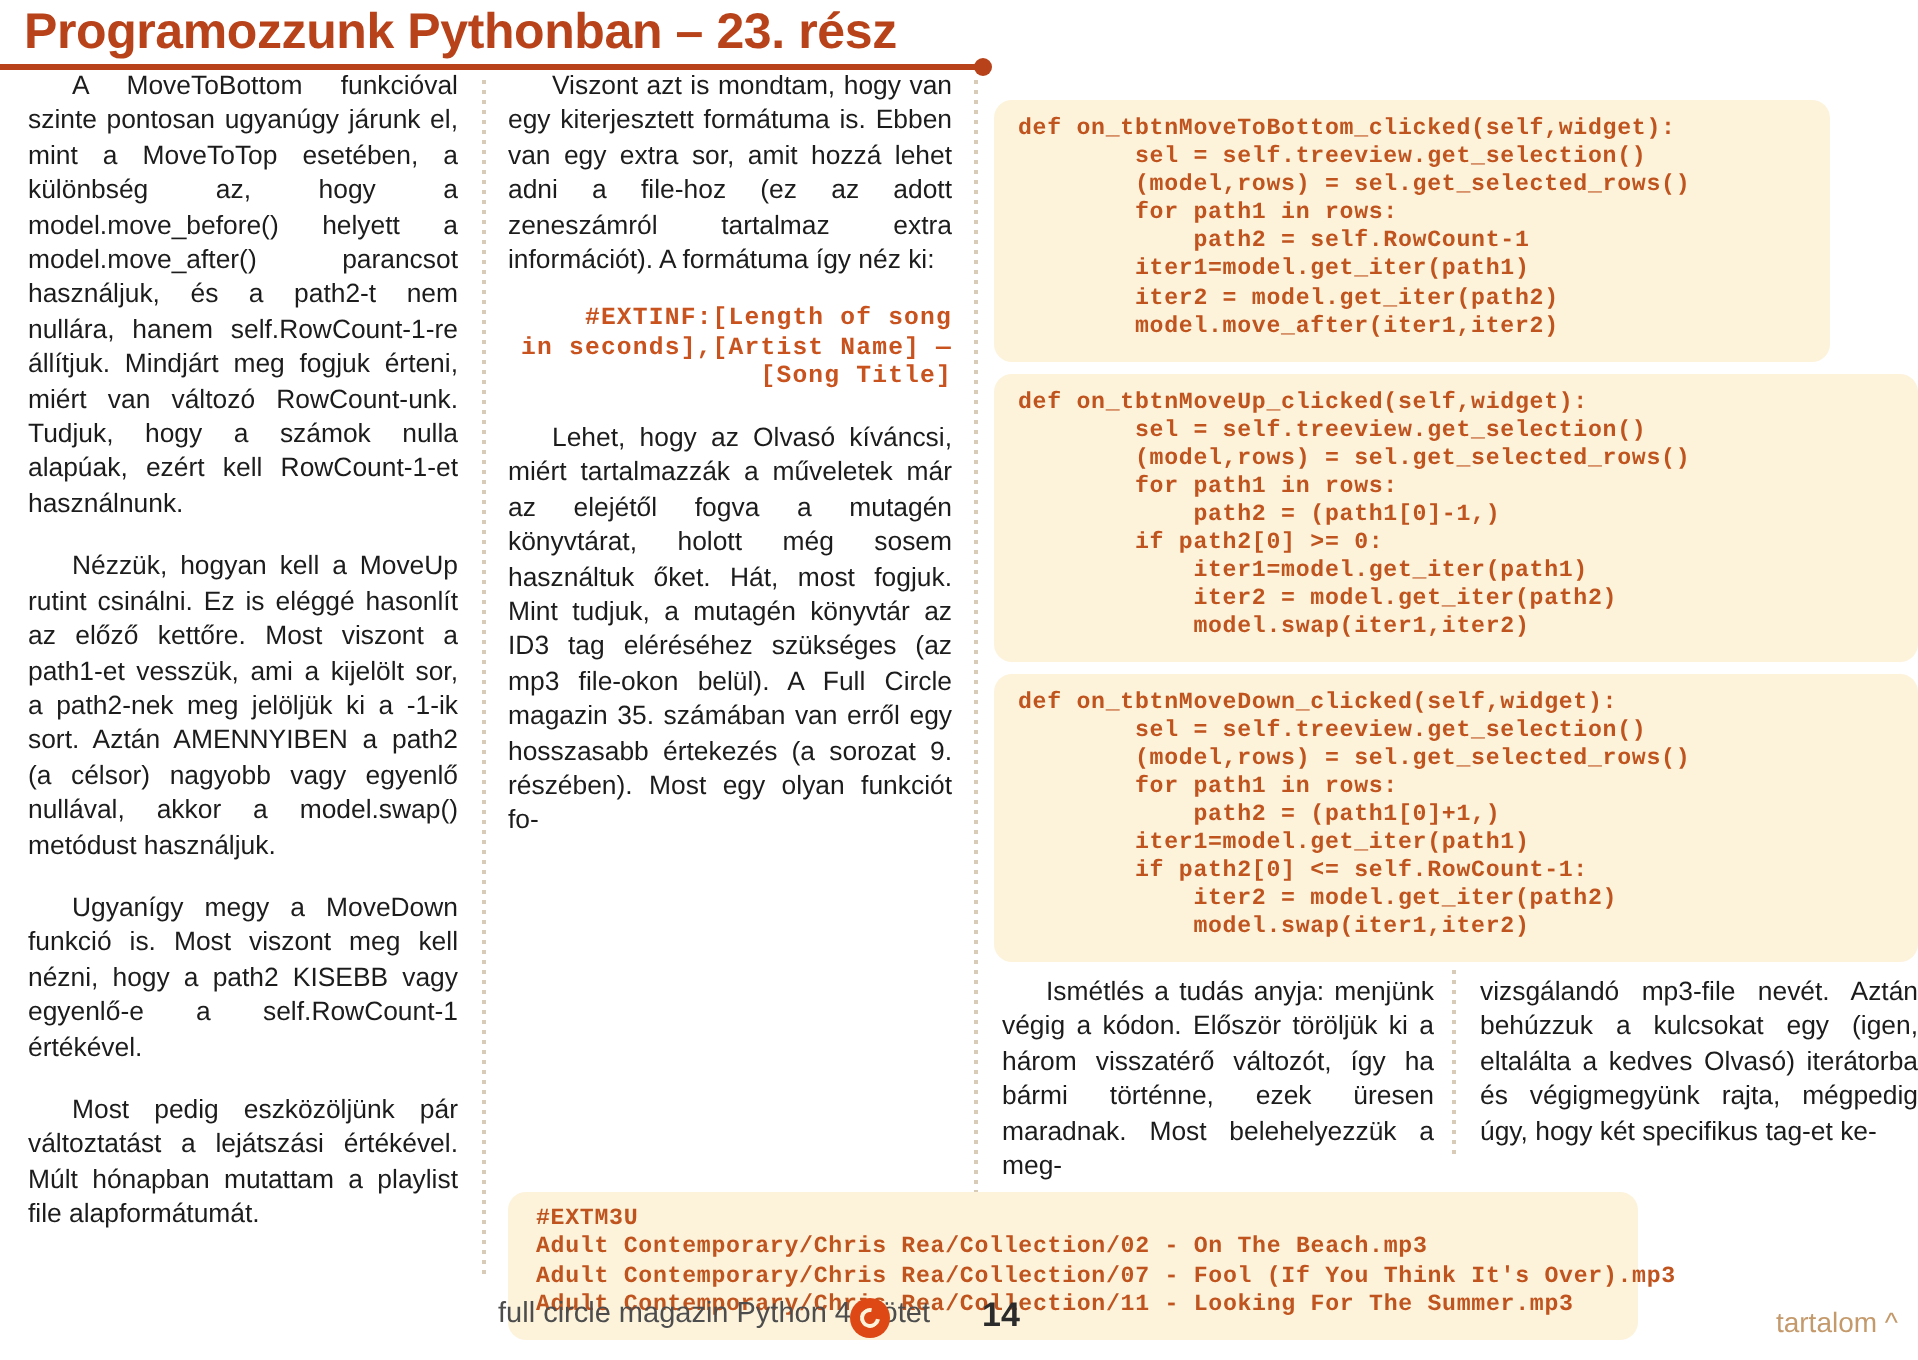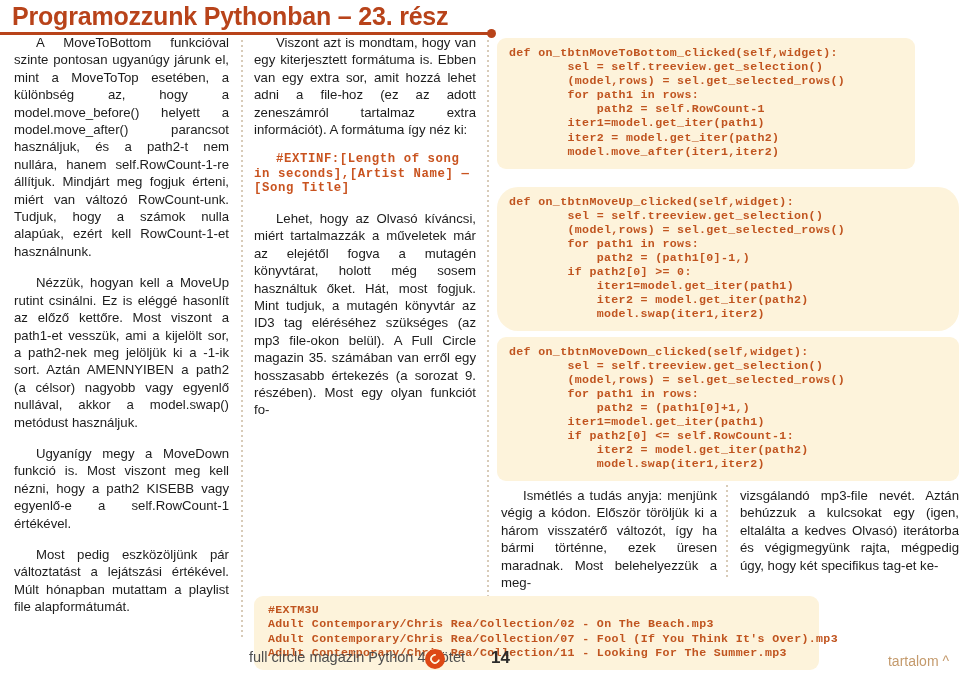--- a/index.html
+++ b/index.html
@@ -78,41 +78,41 @@
   
   .mono-inline {
     font-family: "Liberation Mono", "DejaVu Sans Mono", monospace;
     font-size: 12.3px;
     line-height: 14.5px;
     font-weight: bold;
     color: #c9531f;
     letter-spacing: 0.6px;
     text-indent: 0;
     margin: 0 0 14px 0;
-    text-align: left;
+    text-align: right;
     white-space: pre-wrap;
   }
 
   
   .code-box {
     position: absolute;
     background: #fdf3db;
     border-radius: 9px;
     font-family: "Liberation Mono", "DejaVu Sans Mono", monospace;
     font-size: 11.6px;
     line-height: 14.1px;
     font-weight: bold;
     color: #c0541f;
     letter-spacing: 0.35px;
     white-space: pre;
     box-sizing: border-box;
     padding: 8px 12px 10px 12px;
   }
-  #code-1 { left: 497px; top: 14px;  width: 418px; margin-top: 24px; }
-  #code-2 { left: 497px; top: 175px; width: 462px; border-radius: 21px; }
+  #code-1 { left: 497px; top: 26px;  width: 418px; margin-top: 24px; }
+  #code-2 { left: 497px; top: 175px; width: 462px; }
   #code-3 { left: 497px; top: 325px; width: 462px; }
 
   #code-playlist {
     left: 254px;
     top: 584px;
     width: 565px;
     font-size: 11.6px;
     line-height: 14.6px;
     padding: 7px 14px 9px 14px;
   }

